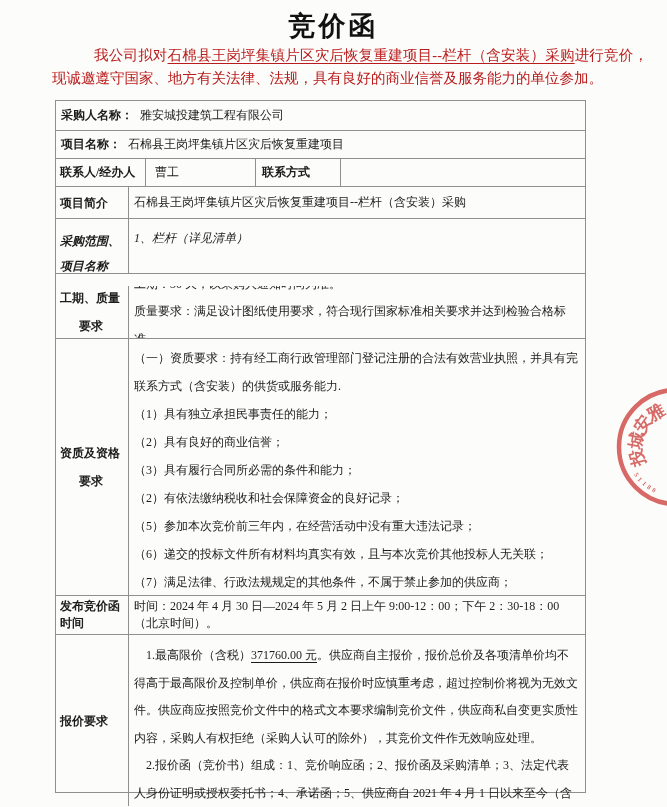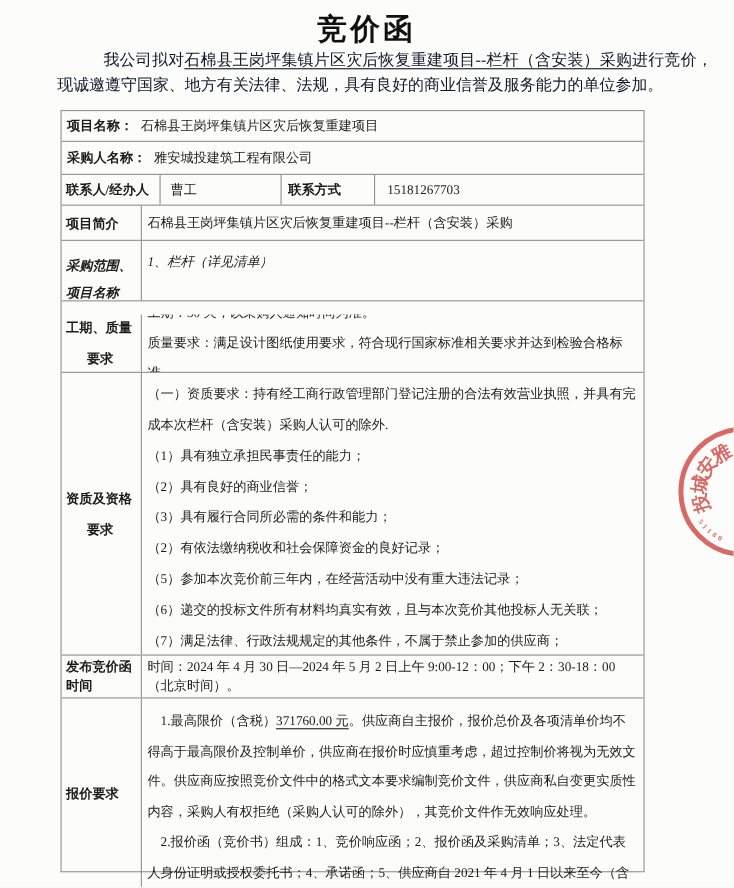--- a/index.html
+++ b/index.html
@@ -16,21 +16,21 @@
     overflow:hidden;
   }
   .doc-title{
     position:absolute;left:0;top:8px;width:667px;
     text-align:center;
     font-size:27px;font-weight:bold;letter-spacing:3px;color:#111;
   }
   .intro{
     position:absolute;left:52px;top:44px;width:596px;
     font-size:14.5px;line-height:23px;text-indent:42px;
-    color:#0f172a;text-align:justify;
+    color:#b91c1c;text-align:justify;
   }
   .intro .u{text-decoration:underline;text-underline-offset:3px;}
   .bid-table{
     position:absolute;left:55px;top:100px;width:531px;height:693px;
     border:1px solid #8f8f8f;
     box-sizing:border-box;
     font-size:12px;
     background:transparent;
   }
   .trow{display:flex;border-bottom:1px solid #8f8f8f;box-sizing:border-box;align-items:stretch;}
@@ -68,39 +68,38 @@
 <body>
 
 <div class="page">
 
   <div class="doc-title">竞价函</div>
 
   <div class="intro"><span>我公司拟对</span><span class="u">石棉县王岗坪集镇片区灾后恢复重建项目--栏杆（含安装）采购</span><span>进行竞价，现诚邀遵守国家、地方有关法律、法规，具有良好的商业信誉及服务能力的单位参加。</span></div>
 
   <div class="bid-table">
 
-    <div class="trow" style="height:28px;">
-      <div class="cell fullcell">
-        <span class="lbl">项目名称：</span>
-        <span class="val">石棉县王岗坪集镇片区灾后恢复重建项目</span>
-      </div>
-    </div>
-
     <div class="trow" style="height:30px;">
       <div class="cell fullcell">
         <span class="lbl">采购人名称：</span>
         <span class="val">雅安城投建筑工程有限公司</span>
       </div>
     </div>
 
     <div class="trow" style="height:28px;">
+      <div class="cell fullcell">
+        <span class="lbl">项目名称：</span>
+        <span class="val">石棉县王岗坪集镇片区灾后恢复重建项目</span>
+      </div>
+    </div>
+
+    <div class="trow" style="height:28px;">
       <div class="cell c-w1 bord-r lbl">联系人/经办人</div>
       <div class="cell c-w2 bord-r">曹工</div>
       <div class="cell c-w3 bord-r lbl">联系方式</div>
-      <div class="cell c-w4">15181267703</div>
     </div>
 
     <div class="trow" style="height:32px;">
       <div class="cell labelcol bord-r">
         <div class="cline">项目简介</div>
       </div>
       <div class="cell contentcol v-center">
         <div>石棉县王岗坪集镇片区灾后恢复重建项目--栏杆（含安装）采购</div>
       </div>
     </div>
@@ -126,21 +125,21 @@
         </div>
     </div>
 
     <div class="trow" style="height:257px;">
       <div class="cell labelcol bord-r">
         <div class="cline">资质及资格</div>
         <div class="cline centered">要求</div>
       </div>
       <div class="cell contentcol lines-28 pad-t6">
           <div>（一）资质要求：持有经工商行政管理部门登记注册的合法有效营业执照，并具有完</div>
-          <div>成本次栏杆（含安装）采购人认可的除外.</div>
+          <div>联系方式（含安装）的供货或服务能力.</div>
           <div>（1）具有独立承担民事责任的能力；</div>
           <div>（2）具有良好的商业信誉；</div>
           <div>（3）具有履行合同所必需的条件和能力；</div>
           <div>（2）有依法缴纳税收和社会保障资金的良好记录；</div>
           <div>（5）参加本次竞价前三年内，在经营活动中没有重大违法记录；</div>
           <div>（6）递交的投标文件所有材料均真实有效，且与本次竞价其他投标人无关联；</div>
           <div>（7）满足法律、行政法规规定的其他条件，不属于禁止参加的供应商；</div>
         </div>
     </div>
 

